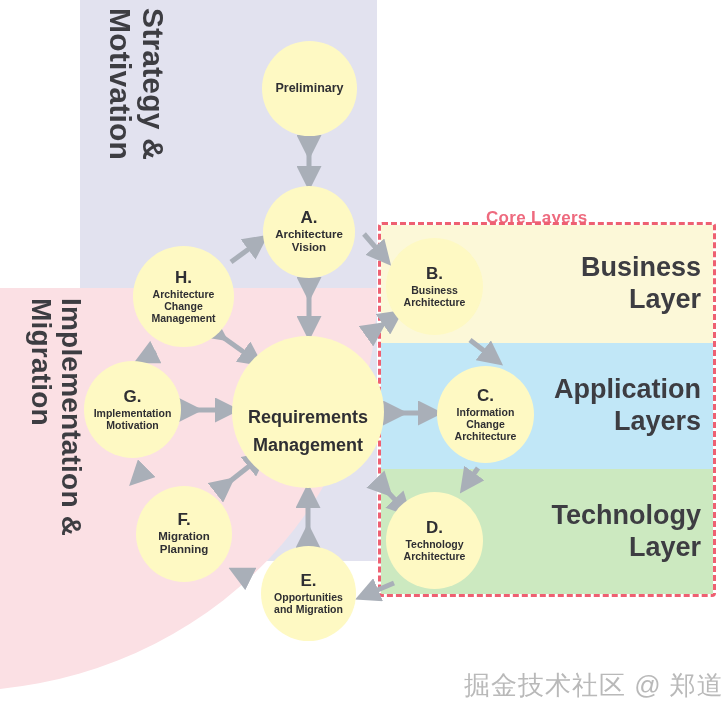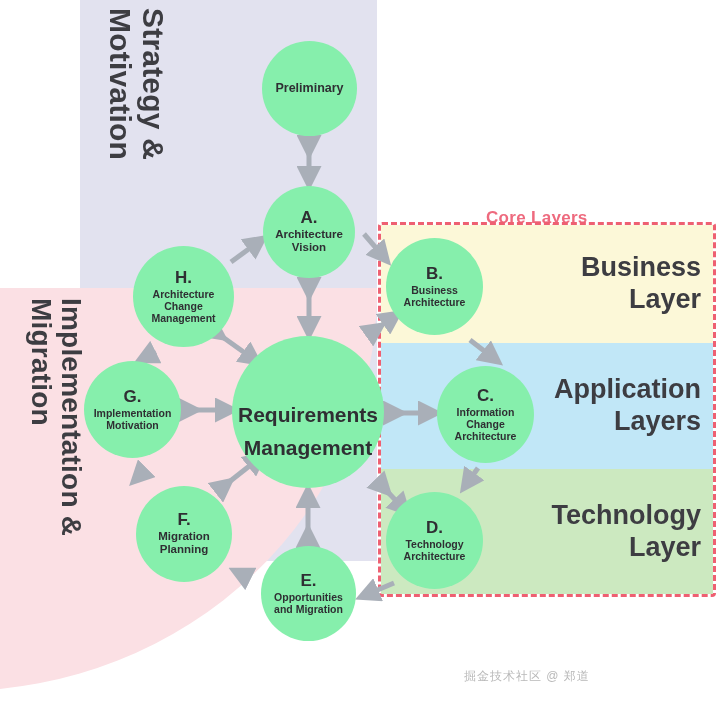--- a/index.html
+++ b/index.html
@@ -116,21 +116,21 @@
     position: absolute;
     left: 0; top: 0;
     width: 724px; height: 722px;
     pointer-events: none;
   }
 
   
   .node {
     position: absolute;
     border-radius: 50%;
-    background: #86efac;
+    background: #fef9c3;
     display: flex;
     flex-direction: column;
     align-items: center;
     justify-content: center;
     text-align: center;
     color: #2f2f33;
     box-sizing: border-box;
   }
   .node .nid {
     font-weight: bold;
@@ -151,30 +151,30 @@
   .n-e        { left: 261px; top: 546px; width: 95px;  height: 95px; }
   .n-req      { left: 232px; top: 336px; width: 152px; height: 152px; }
   .n-b        { left: 386px; top: 238px; width: 97px;  height: 97px; }
   .n-c        { left: 437px; top: 366px; width: 97px;  height: 97px; }
   .n-d        { left: 386px; top: 492px; width: 97px;  height: 97px; }
 
   .fs-prelim { font-size: 12.5px; }
   .fs-big-id { font-size: 17px; }
   .fs-mid    { font-size: 11.5px; }
   .fs-small  { font-size: 10.5px; }
-  .fs-req    { font-size: 21px; margin-top: 40px; }
+  .fs-req    { font-size: 18px; margin-top: 40px; }
 
   .node.n-req .ntitle { line-height: 1.55; }
 
   
   .watermark {
     position: absolute;
     left: 464px;
     top: 668px;
-    font-size: 12px;
+    font-size: 26px;
     color: #b9b9b9;
     letter-spacing: 1px;
     user-select: none;
     white-space: nowrap;
   }
 </style>
 </head>
 <body>
 
 <div id="stage">

